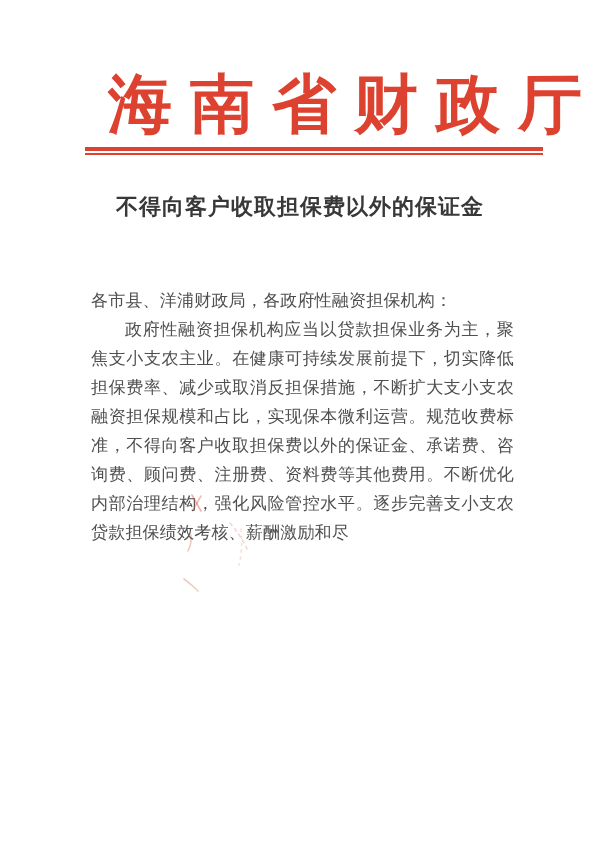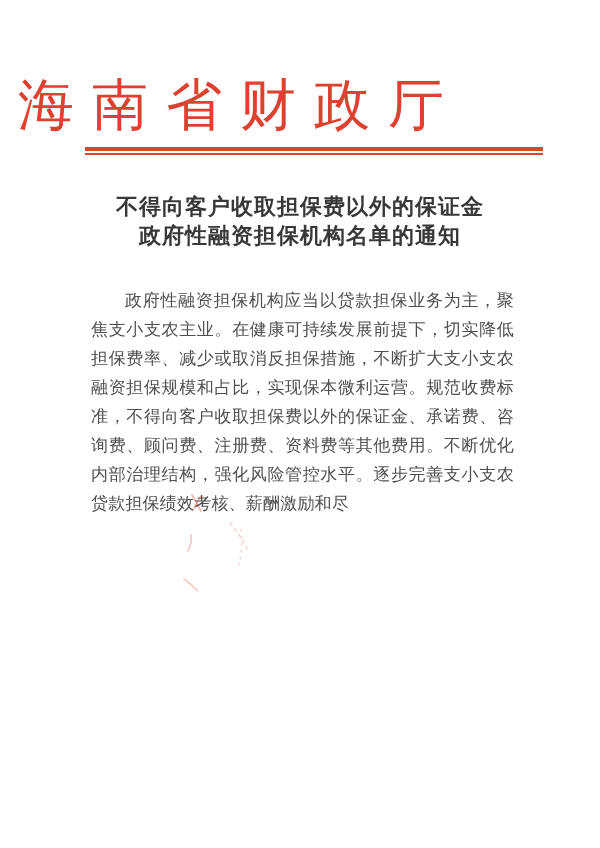--- a/index.html
+++ b/index.html
@@ -15,24 +15,24 @@
     background: var(--background, #ffffff);
     overflow: hidden;
     font-family: "Liberation Serif", "DejaVu Serif", serif;
   }
   
   .letterhead {
     position: absolute;
     top: 78px;
     left: 0;
     right: 0;
-    text-align: left;
-    font-size: 56px;
+    text-align: right;
+    font-size: 64px;
     line-height: 54px;
-    font-weight: 400;
+    font-weight: 700;
     letter-spacing: 18px;
     text-indent: 18px;
     color: var(--letterhead-red, #dd4230);
     white-space: nowrap;
   }
   
   .letterhead-rule {
     position: absolute;
     top: 147px;
     left: 85px;
@@ -105,24 +105,24 @@
 
   <div class="letterhead">海南省财政厅</div>
 
   <div class="letterhead-rule">
     <div class="rule-thick"></div>
     <div class="rule-thin"></div>
   </div>
 
   <h1 class="doc-title">
     <span class="title-line">不得向客户收取担保费以外的保证金</span>
-    <span class="title-line">政府性融资担保机构名单的通知</span>
   </h1>
 
   <div class="doc-body">
+    <p class="salutation">各市县、洋浦财政局，各政府性融资担保机构：</p>
     <p class="para">政府性融资担保机构应当以贷款担保业务为主，聚焦支小支农主业。在健康可持续发展前提下，切实降低担保费率、减少或取消反担保措施，不断扩大支小支农融资担保规模和占比，实现保本微利运营。规范收费标准，不得向客户收取担保费以外的保证金、承诺费、咨询费、顾问费、注册费、资料费等其他费用。不断优化内部治理结构，强化风险管控水平。逐步完善支小支农贷款担保绩效考核、薪酬激励和尽</p>
   </div>
 
   <svg class="pen-artifact" viewBox="0 0 100 115" aria-hidden="true">
     <g fill="none" stroke="#cc4433" stroke-width="1.6" stroke-linecap="round">
       <path d="M24 12 L33 28" opacity="0.40"></path>
       <path d="M33 13 L25 27" opacity="0.35"></path>
       <path d="M20 68 q4 -8 3 -16" opacity="0.30"></path>
       <path d="M62 40 q12 14 18 28" opacity="0.22" stroke-dasharray="3 4"></path>
       <path d="M73 46 q2 20 -2 36" opacity="0.18" stroke-dasharray="2 5"></path>

